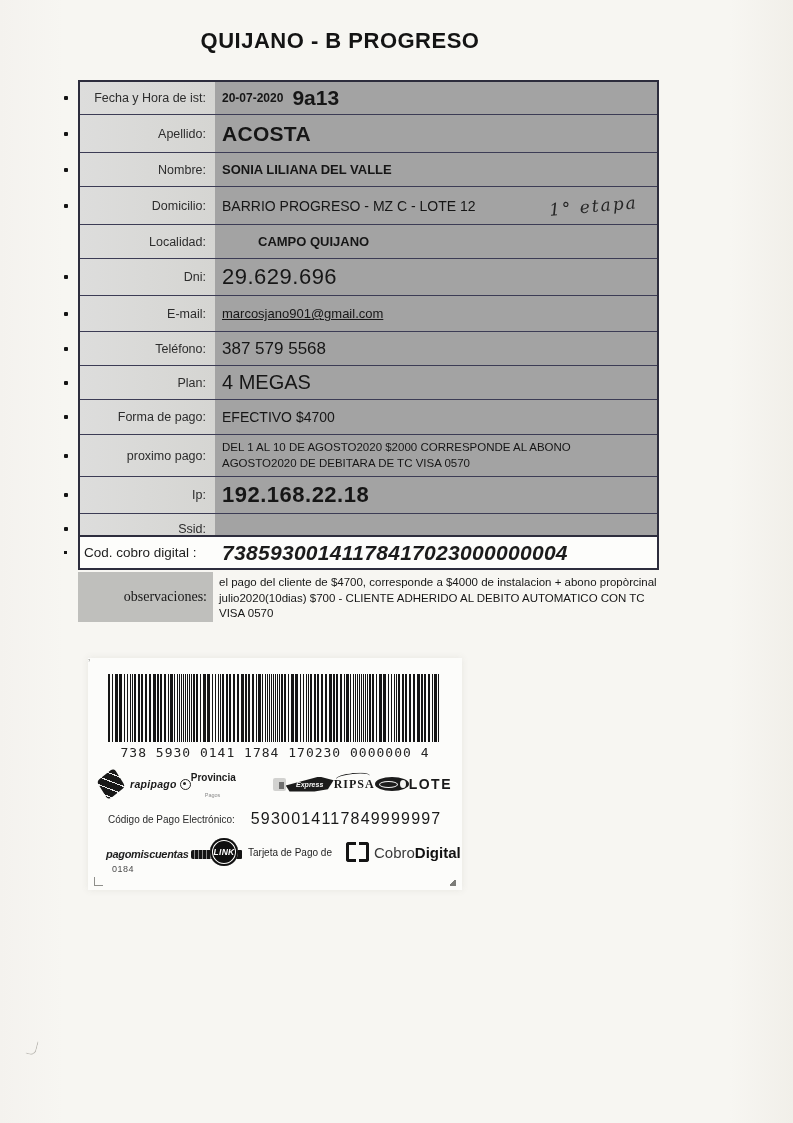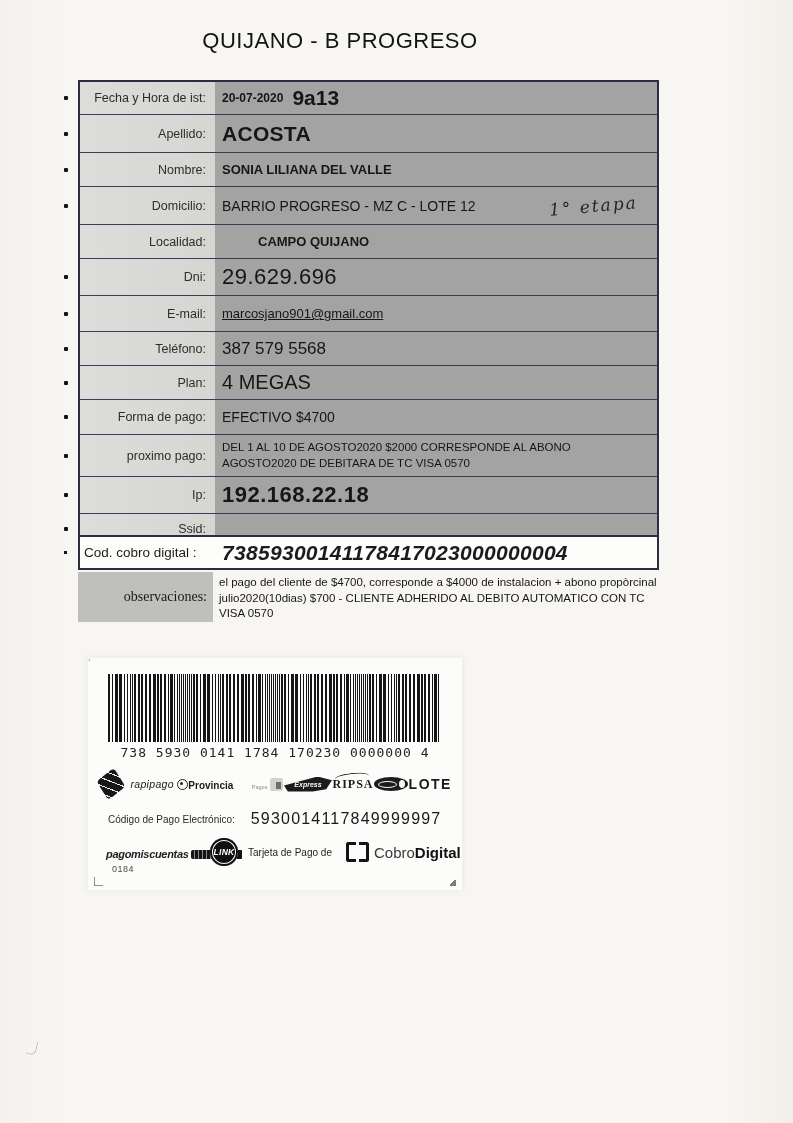--- a/index.html
+++ b/index.html
@@ -6,21 +6,21 @@
   body{
     position:relative;
     font-family:"Liberation Sans",sans-serif;
     background:
       linear-gradient(90deg, #f4f2ee 0%, #f7f6f2 8%, #f7f6f2 92%, #f1efe9 100%),
       #f6f5f1;
     color:#1b1b1b;
   }
   .title{
     position:absolute;top:28px;left:0;width:680px;text-align:center;
-    font-size:22px;font-weight:normal;color:#141414;letter-spacing:.5px;
+    font-size:22px;font-weight:bold;color:#141414;letter-spacing:.5px;
   }
   
   .form-table{
     position:absolute;left:78px;top:80px;width:581px;
     border:2px solid #2d2d3d;background:#a3a3a3;box-sizing:border-box;
   }
   .frow{position:relative;display:flex;border-top:1px solid #3c3c55;}
   .frow:first-child{border-top:none;}
   .lblcell{
     width:135px;flex:0 0 135px;box-sizing:border-box;
@@ -84,21 +84,21 @@
   }
   .logos{
     position:absolute;left:12px;top:112px;width:352px;height:28px;
     display:flex;align-items:center;justify-content:space-between;
   }
   .lg{display:flex;align-items:center;color:#1a1a1a;}
   .lg-pf{
     width:22px;height:22px;border-radius:4px;transform:rotate(-38deg) skew(-6deg);
     background:repeating-linear-gradient(55deg,#181818 0 3px,#e9e9e9 3px 4px,#181818 4px 7px);
   }
-  .lg-rp-text{font-style:italic;font-weight:normal;font-size:10.5px;letter-spacing:.3px;padding-left:8px;}
+  .lg-rp-text{font-style:italic;font-weight:bold;font-size:10.5px;letter-spacing:.3px;padding-left:8px;}
   .lg-rp-dot{width:9px;height:9px;border:1.5px solid #242424;border-radius:50%;margin-left:3px;position:relative;}
   .lg-rp-dot::after{content:"";position:absolute;left:2px;top:2px;width:3px;height:3px;background:#242424;border-radius:50%;}
   .lg-prov{flex-direction:column;align-items:flex-start;line-height:1;}
   .lg-prov .pv1{font-size:10px;font-weight:600;}
   .lg-prov .pv2{font-size:5.5px;color:#8b8b8b;margin-left:14px;}
   .lg-prov-ico{
     width:13px;height:13px;background:#d2d2d0;margin-left:3px;border-radius:2px;position:relative;
   }
   .lg-prov-ico::after{content:"";position:absolute;right:2px;bottom:2px;width:5px;height:7px;background:#6e6e6e;}
   .lg-ex{

